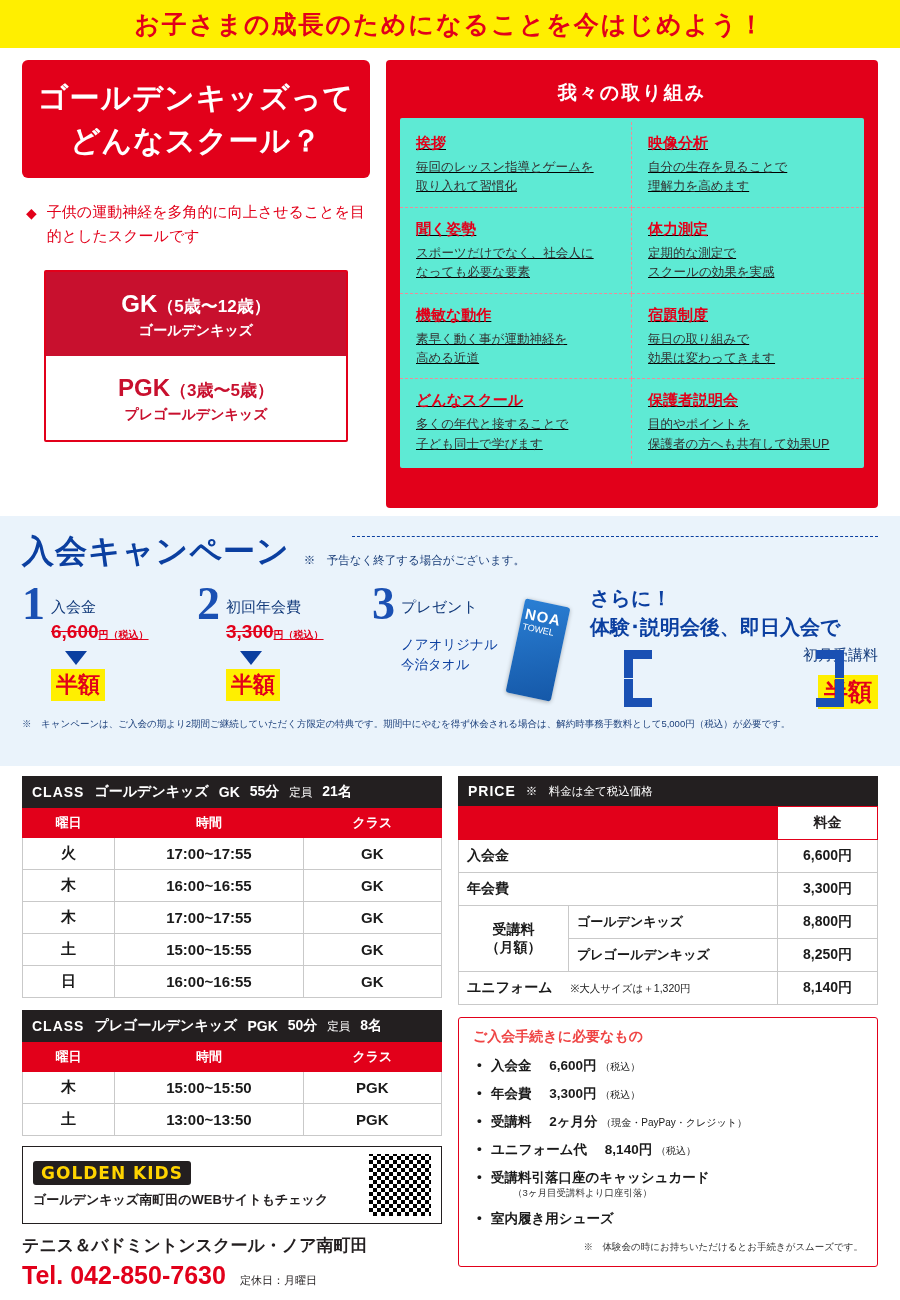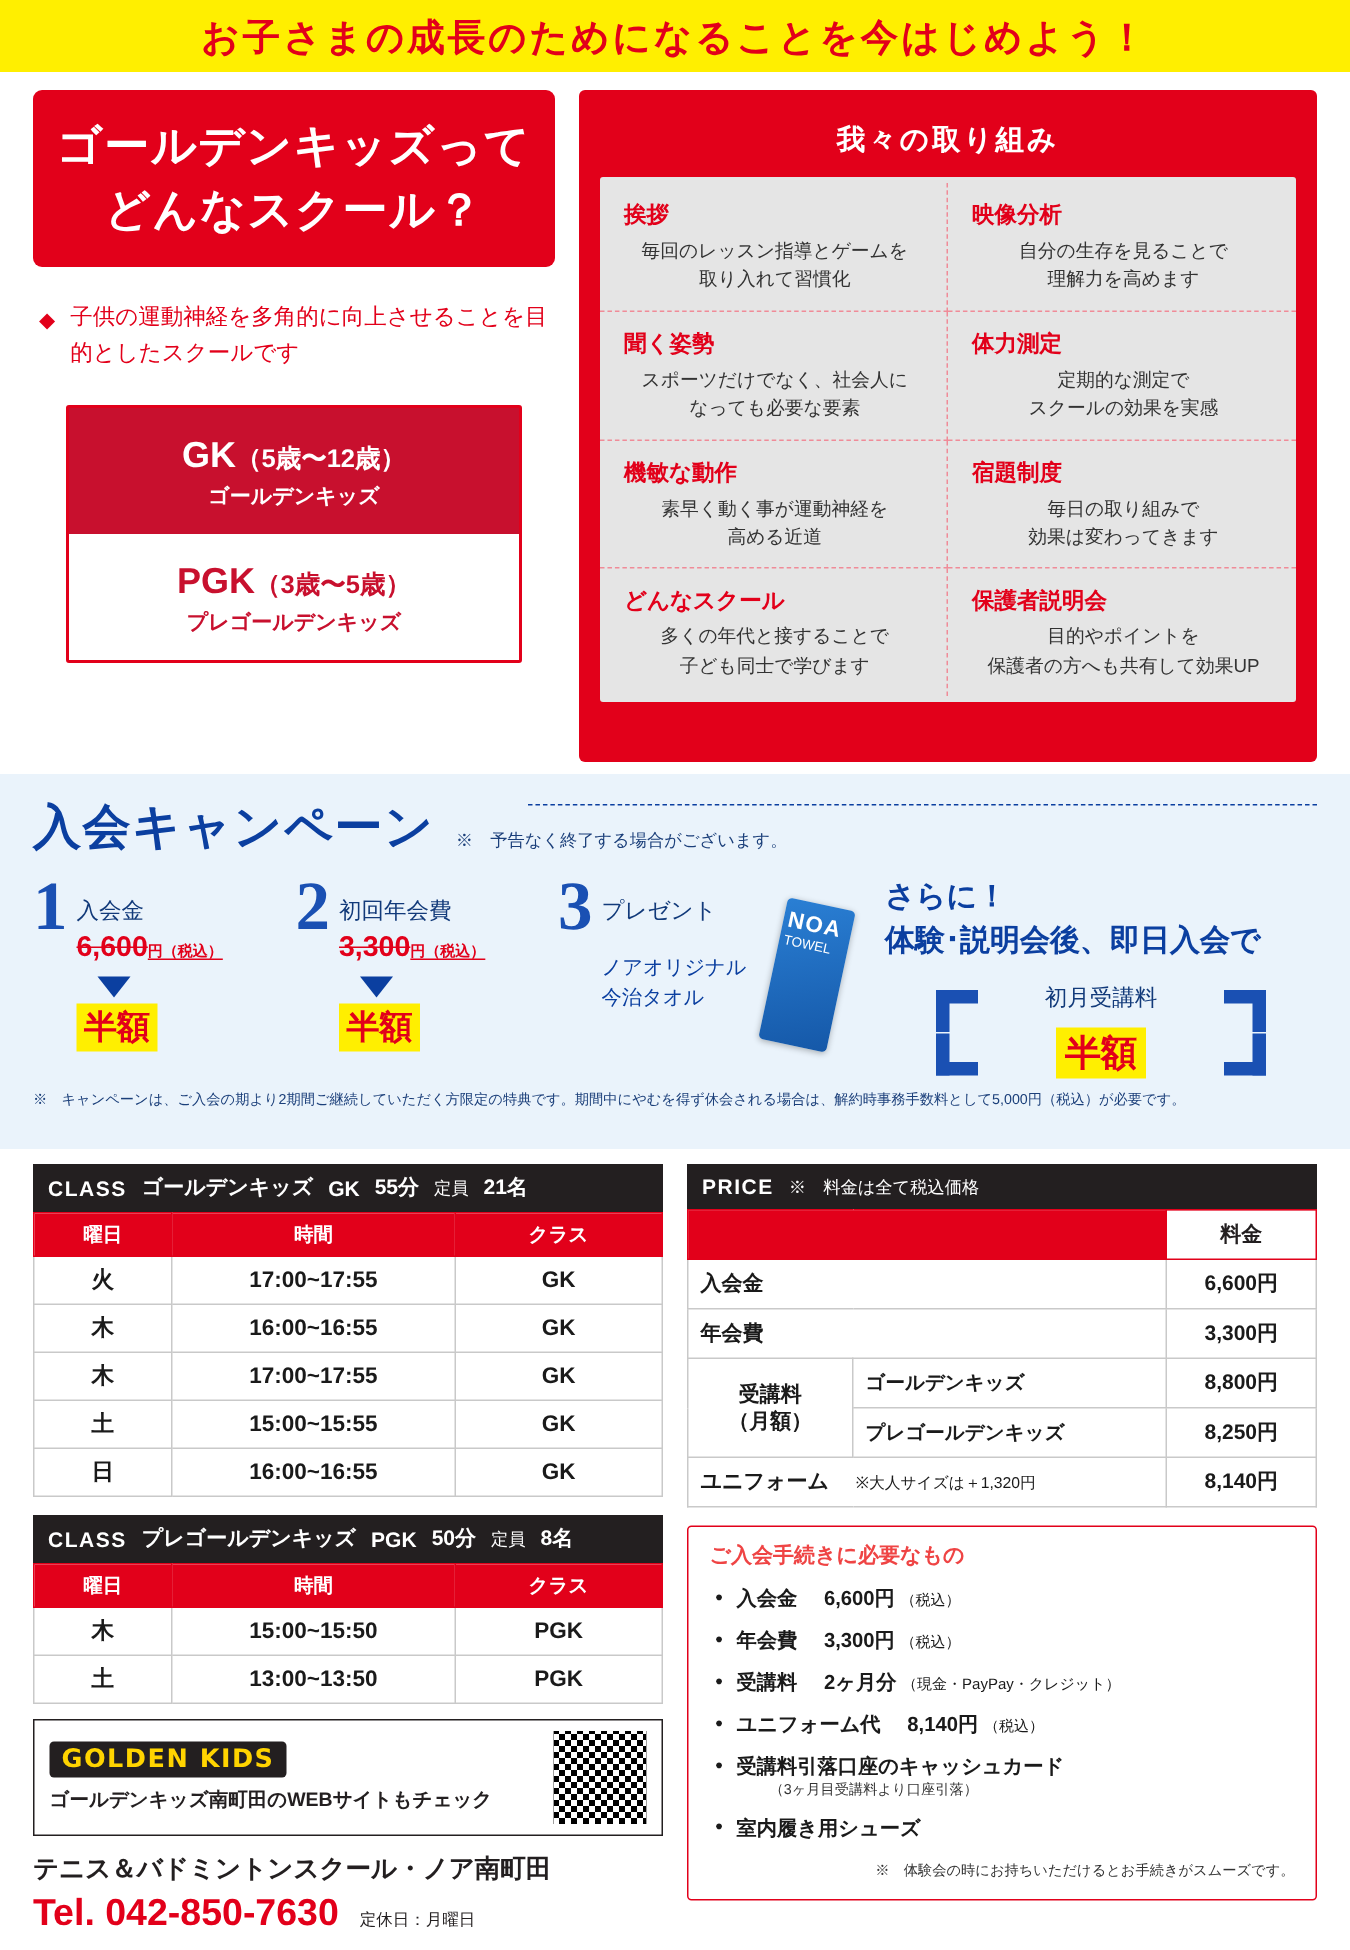--- a/index.html
+++ b/index.html
@@ -58,32 +58,32 @@
 
   
   .upper-right {
     flex: 1; background: #e2001a; border-radius: 4px;
     padding: 10px 14px 14px 14px;
   }
   .panel-title {
     color: #fff; text-align: center; font-size: 19px; font-weight: bold;
     padding: 10px 0 12px 0; letter-spacing: 2px;
   }
-  .panel-inner { background: #e5e5e5; border-radius: 2px; padding: 4px 0; }
+  .panel-inner { background: #5eead4; border-radius: 2px; padding: 4px 0; text-decoration: underline; }
   .grid2 { display: flex; flex-wrap: wrap; }
   .cell {
     width: 50%; padding: 12px 14px 10px 16px;
     border-bottom: 1px dashed #f08b98;
   }
   .cell:nth-child(odd) { border-right: 1px dashed #f08b98; }
   .cell:nth-child(7), .cell:nth-child(8) { border-bottom: none; }
   .cell-h {
     color: #e2001a; font-weight: bold; font-size: 15px; margin-bottom: 5px;
   }
-  .cell-b { color: #333; font-size: 12.5px; line-height: 1.55; text-align: center; }
+  .cell-b { color: #333; font-size: 12.5px; line-height: 1.55; }
 
   
   .campaign {
     margin-top: 8px; background: #eaf3fb;
     padding: 14px 22px 8px 22px; height: 250px; position: relative;
   }
   .camp-head { display: flex; align-items: flex-end; gap: 14px; }
   .camp-title {
     color: #0b3fa0; font-size: 32px; font-weight: bold; letter-spacing: 1px;
   }
@@ -120,21 +120,21 @@
   .towel {
     width: 46px; height: 96px; background: linear-gradient(160deg,#2a7fd4,#1558a8);
     border-radius: 3px; position: absolute; left: 120px; top: 18px;
     transform: rotate(12deg); color: #fff; font-size: 9px;
     padding: 6px 3px; box-shadow: 0 1px 4px rgba(0,0,0,.3);
   }
   .towel b { font-size: 15px; display: block; letter-spacing: 1px; }
 
   .extra { flex: 1; padding-left: 18px; position: relative; }
   .extra-head { color: #0b3fa0; font-size: 20px; line-height: 1.45; font-weight: bold; }
-  .extra-box { text-align: center; margin-top: 14px; position: relative; }
+  .extra-box { text-align: right; margin-top: 4px; position: relative; }
   .extra-label { color: #123a7a; font-size: 15px; }
   .extra-half {
     display: inline-block; color: #e2001a; font-size: 24px; font-weight: bold;
     background: #ffef00; padding: 1px 6px; margin-top: 10px;
   }
   .corner {
     position: absolute; width: 28px; height: 28px; border: 9px solid #1a50b3;
   }
   .c-tl { top: 4px; left: 34px; border-right: none; border-bottom: none; }
   .c-tr { top: 4px; right: 34px; border-left: none; border-bottom: none; }

